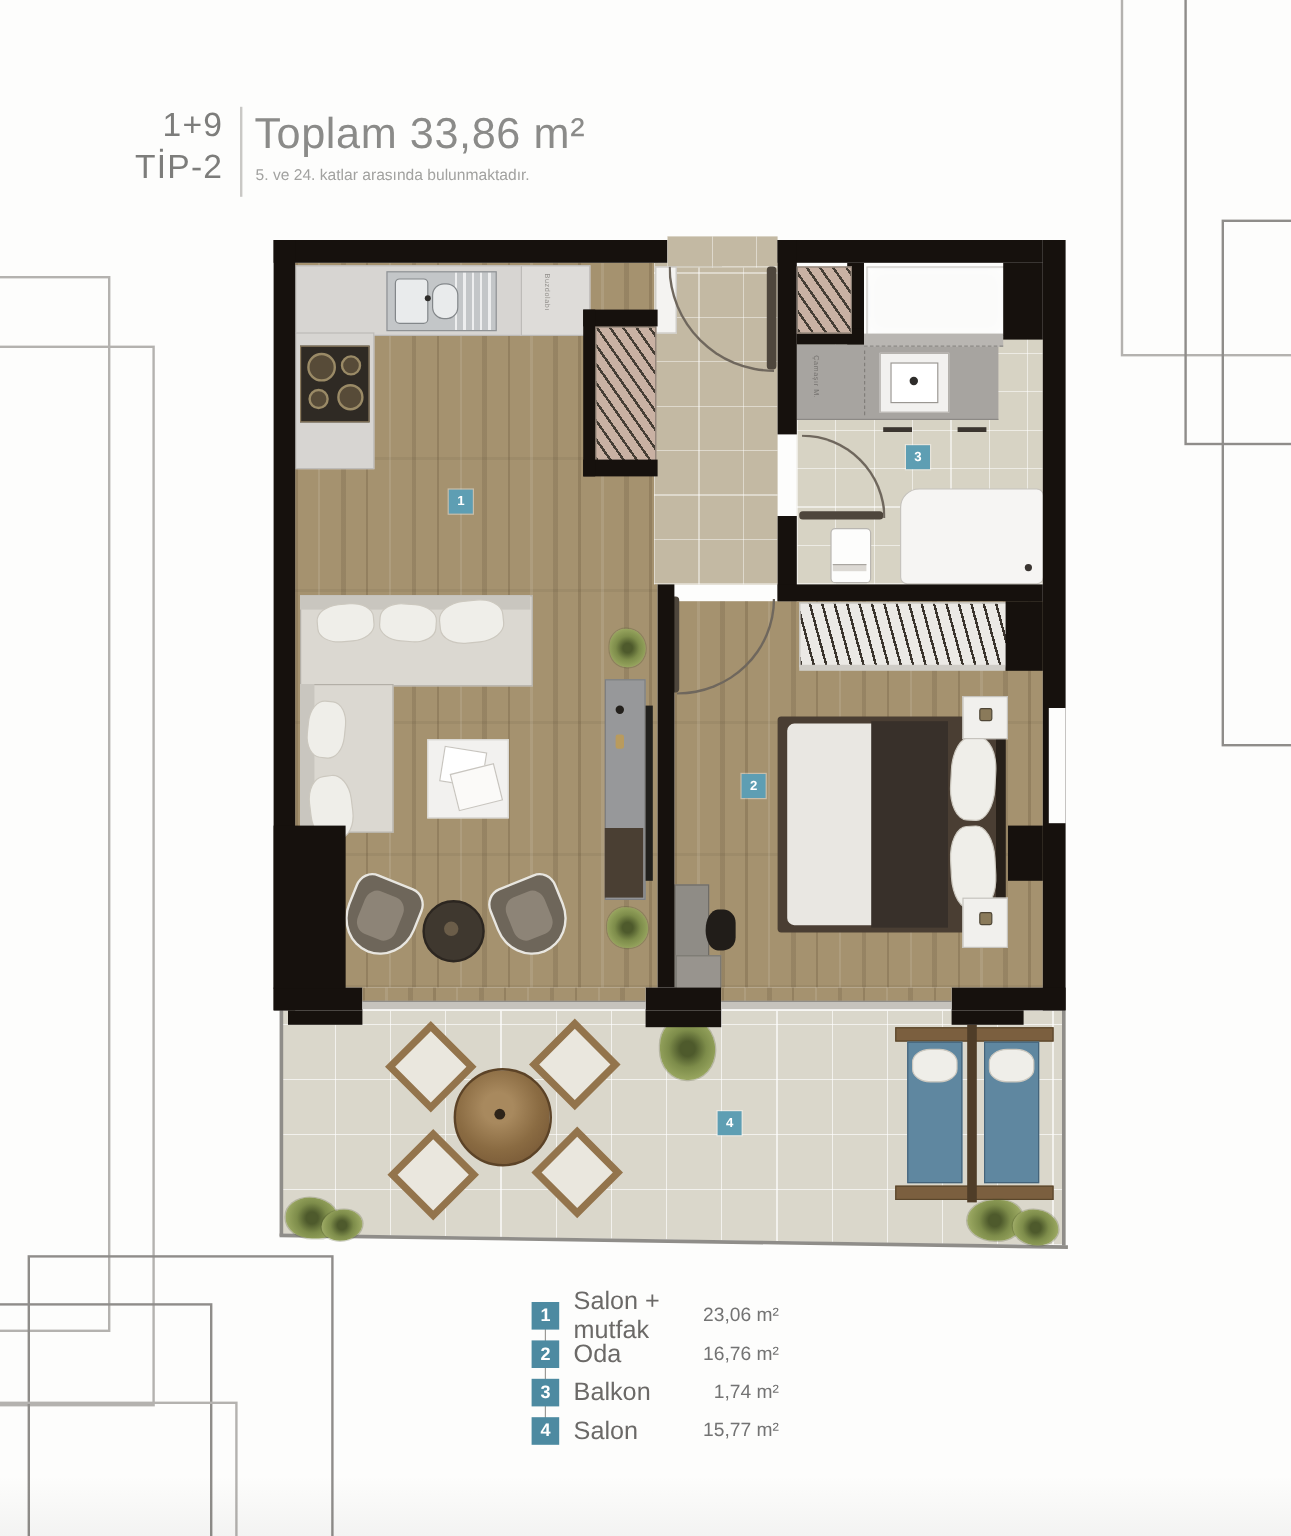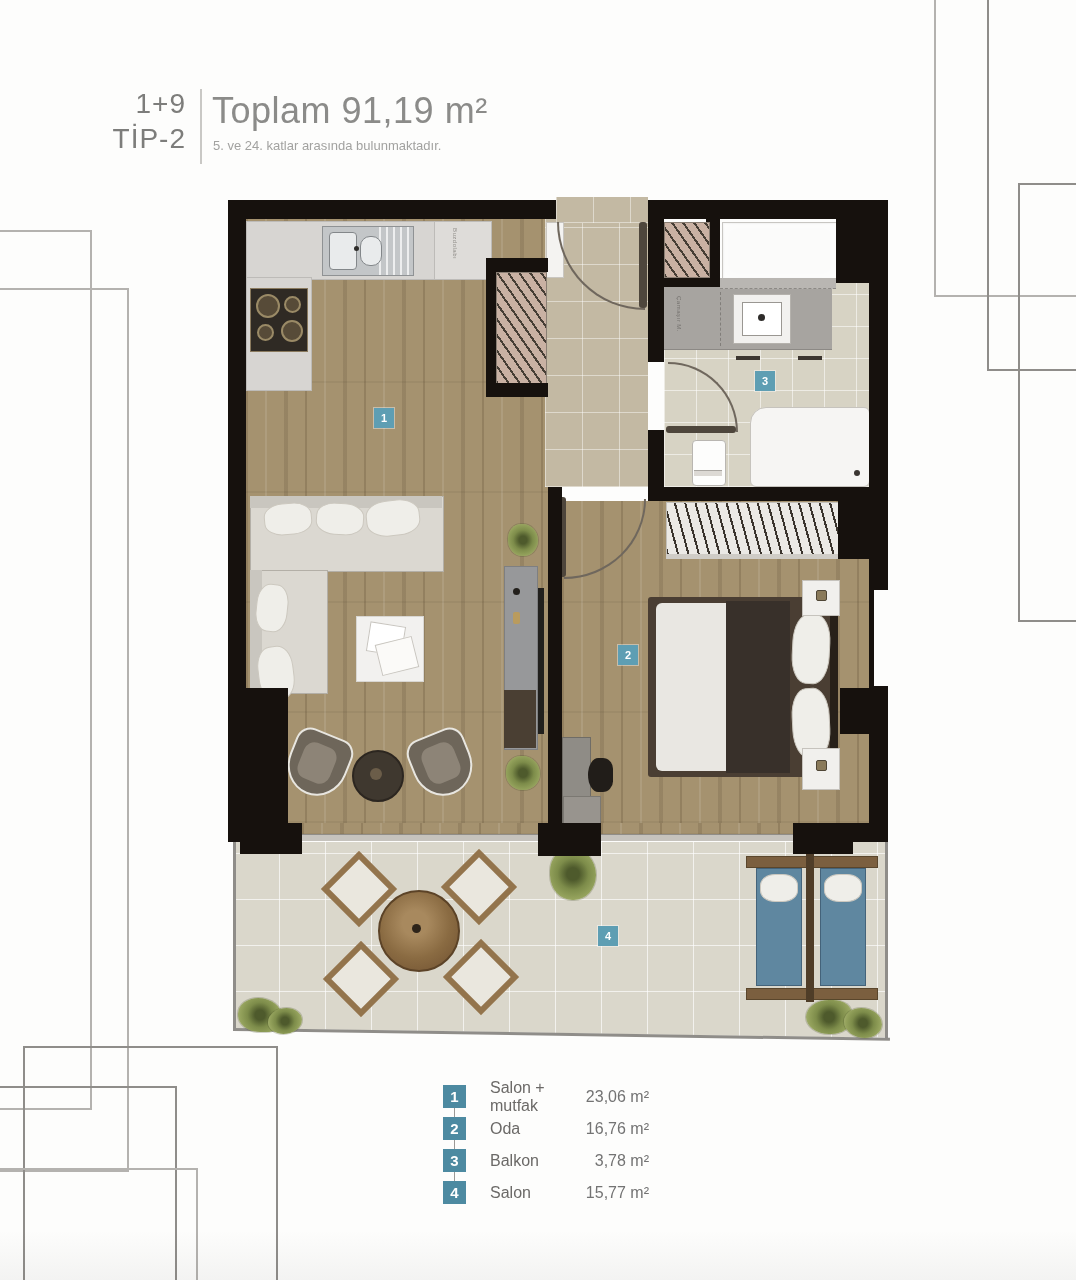--- a/index.html
+++ b/index.html
@@ -71,21 +71,21 @@
     color:#7d7d7b;font-size:28px;line-height:35px;letter-spacing:1px}
   .hdr-div{position:absolute;left:200px;top:89px;width:2px;height:75px;background:#c9c8c5}
   .hdr-title{position:absolute;left:212px;top:90px;color:#8b8b89;font-size:36px;letter-spacing:.5px}
   .hdr-sub{position:absolute;left:213px;top:138px;color:#a2a2a0;font-size:13px}
   
   .legend{position:absolute;left:443px;top:1085px;width:206px}
   .legend .conn{position:absolute;left:11px;top:6px;width:1px;height:108px;background:#9b9996}
   .lrow{position:relative;display:flex;align-items:center;margin-bottom:9px;height:23px}
   .lbadge{width:23px;height:23px;background:#4d8aa1;color:#fff;flex:0 0 23px;
     font:bold 15px/23px "Liberation Sans",sans-serif;text-align:center}
-  .llabel{color:#6b6967;font-size:16px;margin-left:24px;flex:1}
+  .llabel{color:#6b6967;font-size:21px;margin-left:12px;flex:1}
   .larea{color:#737373;font-size:16px;text-align:right}
   .vtext{position:absolute;writing-mode:vertical-rl;font-size:6px;color:#84817d;letter-spacing:.5px;opacity:.85}
   .bottom-fade{position:absolute;left:0;bottom:0;width:100%;height:50px;
     background:linear-gradient(180deg, rgba(0,0,0,0) 0%, rgba(60,60,55,.05) 100%)}
 </style>
 </head>
 <body>
 
 <div class="deco" style="left:-60px;top:230px;width:148px;height:876px"></div>
 <div class="deco" style="left:-60px;top:288px;width:185px;height:880px"></div>
@@ -94,21 +94,21 @@
 <div class="deco" style="left:-60px;top:1168px;width:254px;height:300px"></div>
 <div class="deco" style="left:934px;top:-60px;width:300px;height:353px"></div>
 <div class="deco dark" style="left:987px;top:-60px;width:300px;height:427px"></div>
 <div class="deco dark" style="left:1018px;top:183px;width:300px;height:435px"></div>
 
 <div class="hdr-type">
   <div>1+9</div>
   <div>TİP-2</div>
 </div>
 <div class="hdr-div"></div>
-<div class="hdr-title">Toplam 91,19 m²</div>
+<div class="hdr-title">Toplam 33,86 m²</div>
 <div class="hdr-sub">5. ve 24. katlar arasında bulunmaktadır.</div>
 
 <div class="wood" style="left:246px;top:219px;width:302px;height:604px"></div>
 <div class="tileh" style="left:545px;top:219px;width:103px;height:268px"></div>
 <div class="tileh" style="left:556px;top:197px;width:92px;height:26px"></div>
 <div class="wood" style="left:562px;top:501px;width:307px;height:322px"></div>
 <div class="tileb" style="left:664px;top:282px;width:205px;height:205px"></div>
 
 <div class="tilebal" style="left:233px;top:842px;width:655px;height:196px;clip-path:polygon(0 0,100% 0,100% 100%,0 95%)"></div>
 <div class="abs" style="left:233px;top:842px;width:3px;height:188px;background:#8f8d89"></div>
@@ -283,21 +283,21 @@
     <div class="larea">23,06 m²</div>
   </div>
   <div class="lrow">
     <div class="lbadge">2</div>
     <div class="llabel">Oda</div>
     <div class="larea">16,76 m²</div>
   </div>
   <div class="lrow">
     <div class="lbadge">3</div>
     <div class="llabel">Balkon</div>
-    <div class="larea">3,78 m²</div>
+    <div class="larea">1,74 m²</div>
   </div>
   <div class="lrow">
     <div class="lbadge">4</div>
     <div class="llabel">Salon</div>
     <div class="larea">15,77 m²</div>
   </div>
 </div>
 
 <div class="bottom-fade"></div>
 

